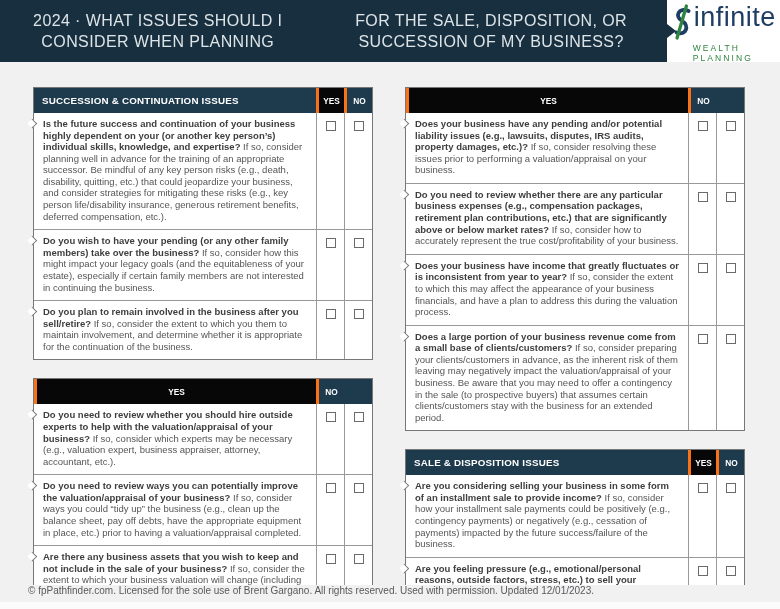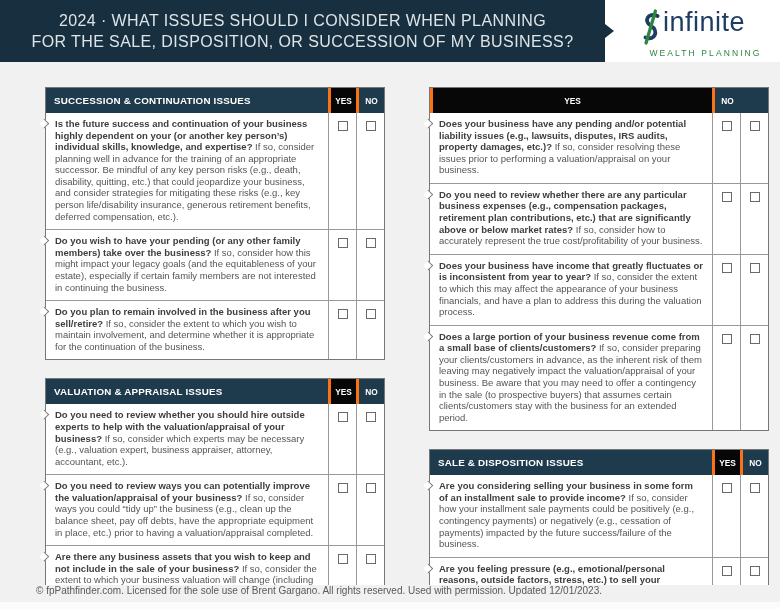--- a/index.html
+++ b/index.html
@@ -7,21 +7,21 @@
   body {
     font-family:"Liberation Sans", sans-serif;
     background:#f1f1f2;
     position:relative;
     overflow:hidden;
   }
   
   .banner { display:flex; height:62px; width:780px; }
   .banner-dark {
     position:relative; flex:1 1 auto; background:#172f3e;
-    display:flex; flex-direction:column; justify-content:center; align-items:center;
+    display:flex; flex-direction:row; justify-content:center; align-items:center;
   }
   .banner-dark::after {
     content:""; position:absolute; right:-9px; top:50%; transform:translateY(-50%);
     border-left:9px solid #172f3e; border-top:7px solid transparent; border-bottom:7px solid transparent;
   }
   .banner-title {
     color:#dde4e8; font-size:16px; font-weight:500; letter-spacing:.4px;
     line-height:1.33; text-align:center;
   }
   .logo-box {
@@ -29,21 +29,21 @@
     justify-content:center; align-items:center; padding-top:4px;
   }
   .logo-row { display:flex; align-items:flex-start; }
   .logo-mark { width:22px; height:36px; margin-right:1px; }
   .logo-brand { color:#1d3d63; font-size:27px; font-weight:400; letter-spacing:.5px; line-height:1; }
   .logo-tagline { color:#2e8540; font-size:8.5px; font-weight:400; letter-spacing:2.1px; margin-top:3px; margin-left:26px; }
   
   .content {
     display:flex; gap:32px; padding:25px 33px 0 33px; height:523px; overflow:hidden;
   }
-  .col { width:340px; flex:0 0 340px;margin-left:12px; }
+  .col { width:340px; flex:0 0 340px; }
   .card {
     background:#fff; border:1.5px solid #777; margin-bottom:18px;
   }
   .card-header {
     display:grid; grid-template-columns:1fr 28px 28px;
     background:#1e3a4d; color:#fff; height:25px;
   }
   .card-title {
     font-size:9.8px; font-weight:700; letter-spacing:.2px;
     display:flex; align-items:center; padding-left:8px;
@@ -71,21 +71,21 @@
   }
   .ckcell {
     border-left:1px solid #999;
     display:flex; justify-content:center; padding-top:8px;
   }
   .checkbox {
     width:10px; height:10px; background:#fff; border:1.5px solid #6a6a6a; display:block;
   }
   
   .footer {
-    position:absolute; left:36px; bottom:13px;
+    position:absolute; left:28px; bottom:13px;
     font-size:10px; color:#58595b;
   }
   .bottom-strip {
     position:absolute; left:0; bottom:0; width:780px; height:7px; background:#fbfbfb;
   }
 </style>
 </head>
 <body>
 
 <div class="banner">
@@ -130,33 +130,32 @@
         <div class="qcell"><span class="qbold">Do you wish to have your pending (or any other family members) take over the business?</span> <span>If so, consider how this might impact your legacy goals (and the equitableness of your estate), especially if certain family members are not interested in continuing the business.</span></div>
         <div class="ckcell">
             <span class="checkbox"></span>
           </div>
         <div class="ckcell">
             <span class="checkbox"></span>
           </div>
       </div>
       <div class="qrow">
         <span class="chev"></span>
-        <div class="qcell"><span class="qbold">Do you plan to remain involved in the business after you sell/retire?</span> <span>If so, consider the extent to which you wish to maintain involvement, and determine whether it is appropriate for the continuation of the business.</span></div>
-        <div class="ckcell">
-            <span class="checkbox"></span>
-          </div>
-        <div class="ckcell">
-            <span class="checkbox"></span>
-          </div>
-      </div>
-    </div>
-
-    <div class="card">
-      <div class="card-header">
-        <div class="card-title">VALUATION &amp; APPRAISAL ISSUES</div>
+        <div class="qcell"><span class="qbold">Do you plan to remain involved in the business after you sell/retire?</span> <span>If so, consider the extent to which you them to maintain involvement, and determine whether it is appropriate for the continuation of the business.</span></div>
+        <div class="ckcell">
+            <span class="checkbox"></span>
+          </div>
+        <div class="ckcell">
+            <span class="checkbox"></span>
+          </div>
+      </div>
+    </div>
+
+    <div class="card">
+      <div class="card-header">
         <div class="hdr-yes">YES</div>
         <div class="hdr-no">NO</div>
       </div>
       <div class="qrow first">
         <span class="chev"></span>
         <div class="qcell"><span class="qbold">Do you need to review whether you should hire outside experts to help with the valuation/appraisal of your business?</span> <span>If so, consider which experts may be necessary (e.g., valuation expert, business appraiser, attorney, accountant, etc.).</span></div>
         <div class="ckcell">
             <span class="checkbox"></span>
           </div>
         <div class="ckcell">

